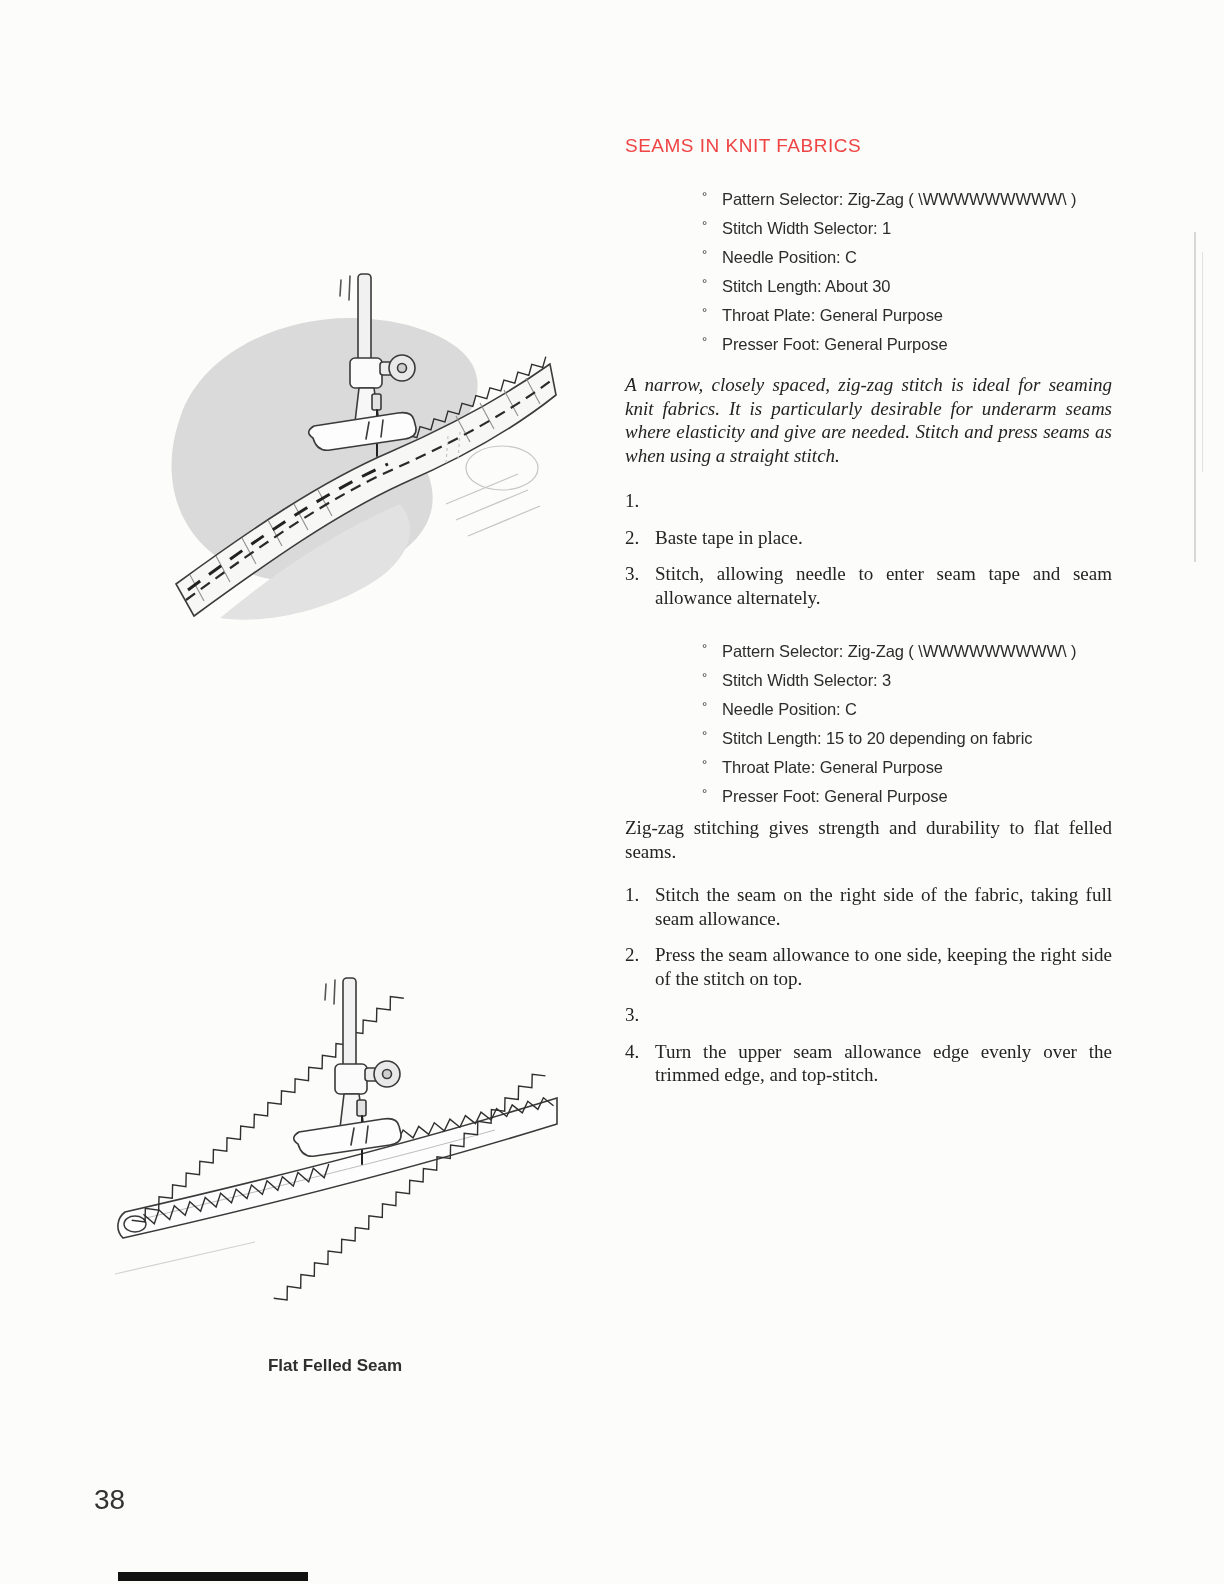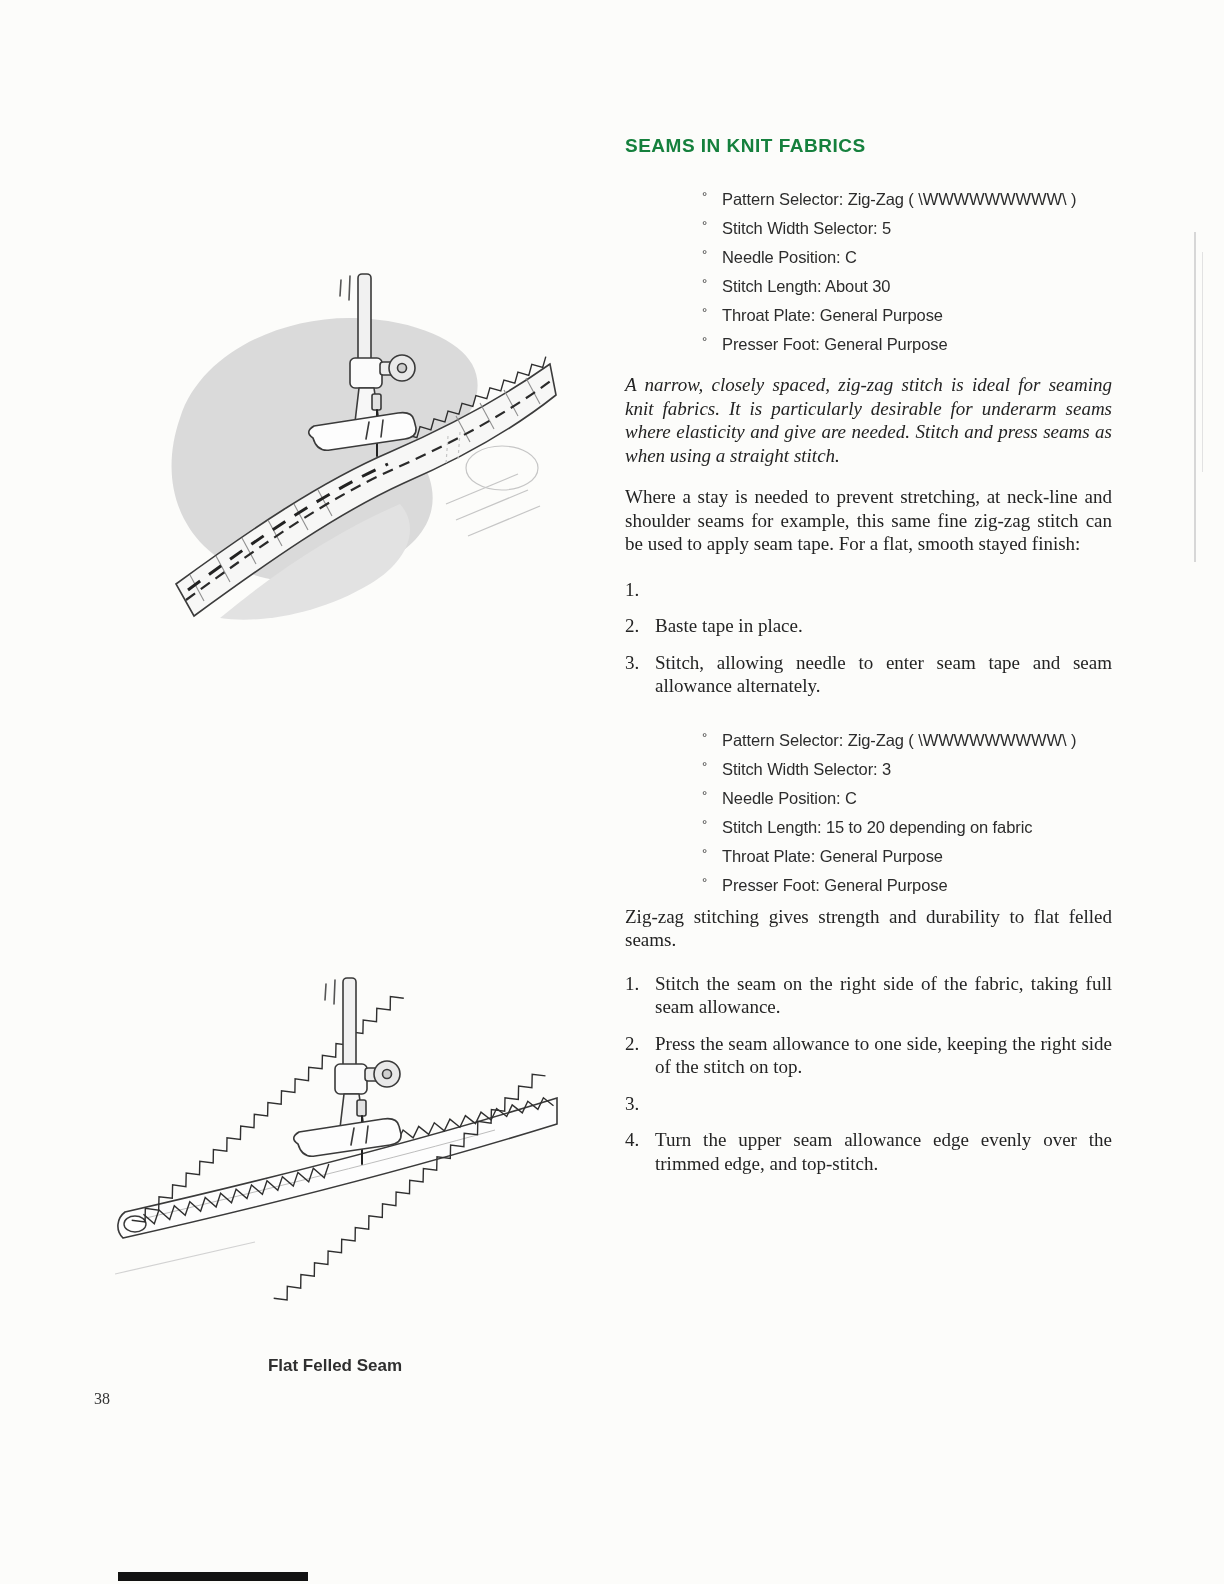--- a/index.html
+++ b/index.html
@@ -12,22 +12,22 @@
     overflow:hidden;
     font-family:"Liberation Serif", serif;
     color:#242424;
   }
 
   
   .right-col { position:absolute; left:625px; top:135px; width:487px; }
 
   h2.sec-heading {
     font-family:"Liberation Sans", sans-serif;
-    font-weight:700; font-size:19px; letter-spacing:.5px;
-    color:#15803d;
+    font-weight:400; font-size:19px; letter-spacing:.5px;
+    color:#ef4444;
   }
   #felled-heading { margin-top:46px; }
 
   ul.settings { list-style:none; margin-top:33px; }
   ul.settings li {
     position:relative; padding-left:97px; margin-bottom:11px;
     font-family:"Liberation Sans", sans-serif;
     font-size:16.5px; line-height:18px; color:#2c2c2c; letter-spacing:-.1px;
   }
   ul.settings .bullet {
@@ -55,22 +55,22 @@
     position:absolute;
     font-family:"Liberation Sans", sans-serif;
     font-weight:700; font-size:17px; color:#2f2f2f;
     text-align:center;
   }
   #cap1 { left:128px; top:727px; width:430px; }
   #cap2 { left:120px; top:1356px; width:430px;text-align:center; }
 
   
   .pagenum {
-    position:absolute; left:94px; top:1390px;
-    font-family:Liberation Serif, serif; font-size:16px; color:#333;
+    position:absolute; left:94px; top:1484px;
+    font-family:Liberation Sans, sans-serif; font-size:28px; color:#333;
   }
   .scan-bar-bottom {
     position:absolute; left:118px; top:1572px; width:190px; height:9px; background:#121212;
   }
   .scan-line-a { position:absolute; left:1194px; top:232px; width:2px; height:330px; background:#d7d7d7; }
   .scan-line-b { position:absolute; left:1202px; top:252px; width:1px; height:220px; background:#e2e2e2; }
 </style>
 </head>
 <body>
 
@@ -161,29 +161,28 @@
     </g>
   </svg>
   <div class="caption" id="cap2">Flat Felled Seam</div>
 
   <div class="right-col">
 
     <h2 class="sec-heading" id="knit-heading">SEAMS IN KNIT FABRICS</h2>
 
     <ul class="settings">
       <li><span class="bullet">°</span><span>Pattern Selector: Zig-Zag ( \WWWWWWWWW\ )</span></li>
-      <li><span class="bullet">°</span><span>Stitch Width Selector: 5</span></li>
+      <li><span class="bullet">°</span><span>Stitch Width Selector: 1</span></li>
       <li><span class="bullet">°</span><span>Needle Position: C</span></li>
       <li><span class="bullet">°</span><span>Stitch Length: About 30</span></li>
       <li><span class="bullet">°</span><span>Throat Plate: General Purpose</span></li>
       <li><span class="bullet">°</span><span>Presser Foot: General Purpose</span></li>
     </ul>
 
     <p class="body" id="p-knit-1">A narrow, closely spaced, zig-zag stitch is ideal for seaming knit fabrics. It is particularly desirable for underarm seams where elasticity and give are needed. Stitch and press seams as when using a straight stitch.</p>
-    <p class="body" id="p-knit-2">Where a stay is needed to prevent stretching, at neck-line and shoulder seams for example, this same fine zig-zag stitch can be used to apply seam tape. For a flat, smooth stayed finish:</p>
 
     <ol class="steps" id="steps-knit">
       <li>
           <span class="num">1.</span>
         </li>
       <li>
           <span class="num">2.</span>
           <span class="txt">Baste tape in place.</span>
         </li>
       <li>

